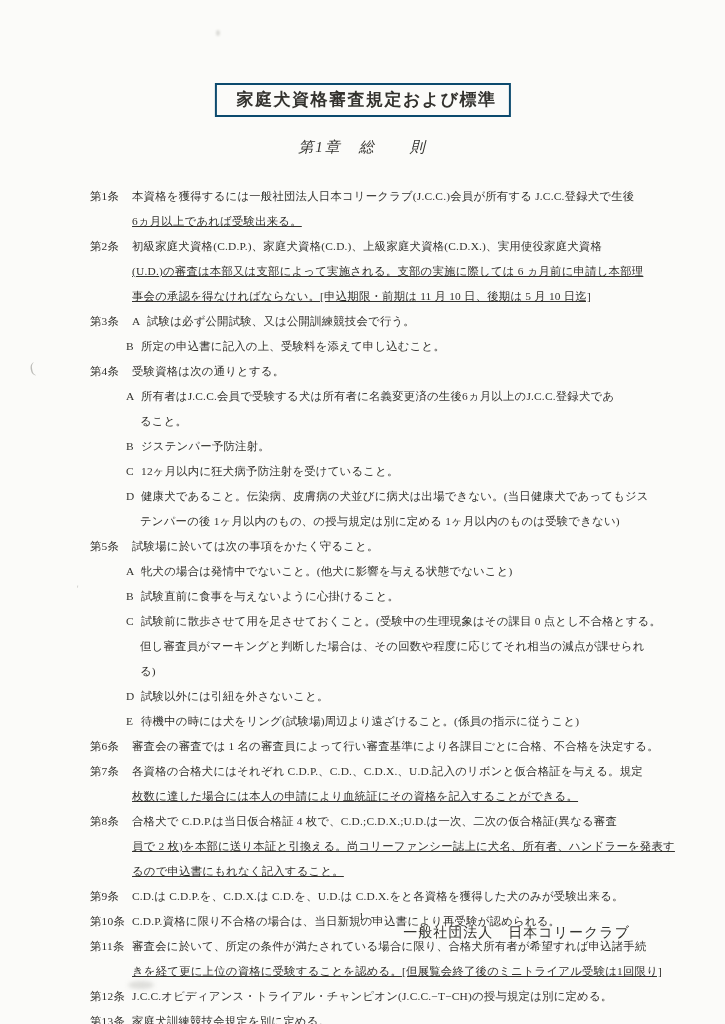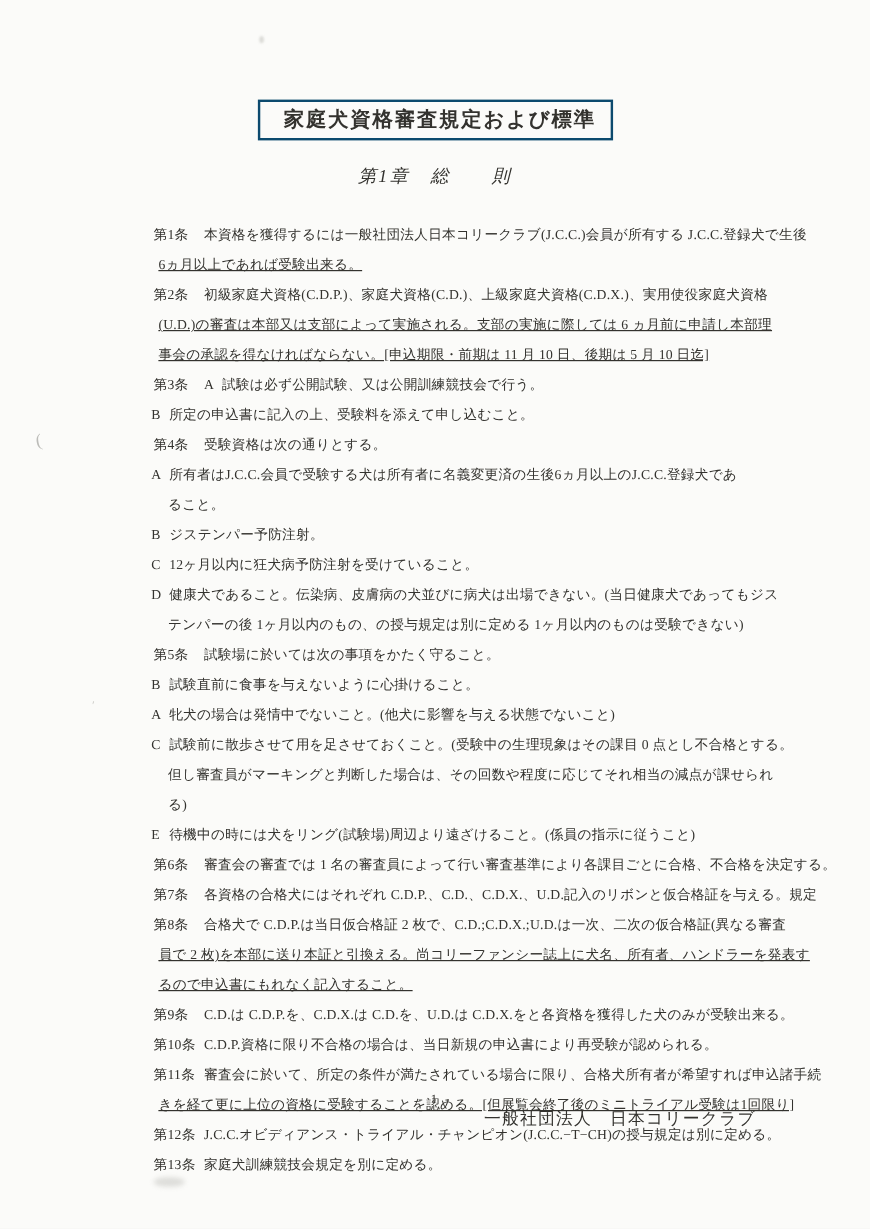--- a/index.html
+++ b/index.html
@@ -33,21 +33,21 @@
   .doc-body{
     position:absolute;top:184px;left:0;width:100%;
     font-size:11.4px;
   }
   .line{
     line-height:25px;height:25px;
     white-space:nowrap;
     padding-left:132px;
     letter-spacing:0.2px;
   }
-  .line.ind0{padding-left:90px;margin-left:38px;}
+  .line.ind0{padding-left:90px;}
   .line.ind1{padding-left:132px;text-decoration:underline;}
   .line.ind2{padding-left:126px;}
   .line.ind3{padding-left:140px;}
   .lbl{display:inline-block;width:42px;}
   .ltr{display:inline-block;width:15px;}
   .pageno{
     position:absolute;top:911px;left:0;width:100%;
     text-align:center;font-size:10.5px;letter-spacing:2px;
   }
   .footer-org{
@@ -83,29 +83,31 @@
       <div class="line ind0"><span class="lbl">第3条</span><span class="ltr">A</span><span>試験は必ず公開試験、又は公開訓練競技会で行う。</span></div>
       <div class="line ind2"><span class="ltr">B</span><span>所定の申込書に記入の上、受験料を添えて申し込むこと。</span></div>
       <div class="line ind0"><span class="lbl">第4条</span><span>受験資格は次の通りとする。</span></div>
       <div class="line ind2"><span class="ltr">A</span><span>所有者はJ.C.C.会員で受験する犬は所有者に名義変更済の生後6ヵ月以上のJ.C.C.登録犬であ</span></div>
       <div class="line ind3"><span>ること。</span></div>
       <div class="line ind2"><span class="ltr">B</span><span>ジステンパー予防注射。</span></div>
       <div class="line ind2"><span class="ltr">C</span><span>12ヶ月以内に狂犬病予防注射を受けていること。</span></div>
       <div class="line ind2"><span class="ltr">D</span><span>健康犬であること。伝染病、皮膚病の犬並びに病犬は出場できない。(当日健康犬であってもジス</span></div>
       <div class="line ind3"><span>テンパーの後 1ヶ月以内のもの、の授与規定は別に定める 1ヶ月以内のものは受験できない)</span></div>
       <div class="line ind0"><span class="lbl">第5条</span><span>試験場に於いては次の事項をかたく守ること。</span></div>
+      <div class="line ind2"><span class="ltr">A</span><span>牝犬の場合は発情中でないこと。(他犬に影響を与える状態でないこと)</span></div>
       <div class="line ind2"><span class="ltr">B</span><span>試験直前に食事を与えないように心掛けること。</span></div>
-      <div class="line ind2"><span class="ltr">A</span><span>牝犬の場合は発情中でないこと。(他犬に影響を与える状態でないこと)</span></div>
       <div class="line ind2"><span class="ltr">C</span><span>試験前に散歩させて用を足させておくこと。(受験中の生理現象はその課目 0 点とし不合格とする。</span></div>
       <div class="line ind3"><span>但し審査員がマーキングと判断した場合は、その回数や程度に応じてそれ相当の減点が課せられ</span></div>
       <div class="line ind3"><span>る)</span></div>
+      <div class="line ind2"><span class="ltr">D</span><span>試験以外には引紐を外さないこと。</span></div>
       <div class="line ind2"><span class="ltr">E</span><span>待機中の時には犬をリング(試験場)周辺より遠ざけること。(係員の指示に従うこと)</span></div>
       <div class="line ind0"><span class="lbl">第6条</span><span>審査会の審査では 1 名の審査員によって行い審査基準により各課目ごとに合格、不合格を決定する。</span></div>
       <div class="line ind0"><span class="lbl">第7条</span><span>各資格の合格犬にはそれぞれ C.D.P.、C.D.、C.D.X.、U.D.記入のリボンと仮合格証を与える。規定</span></div>
-      <div class="line ind0"><span class="lbl">第8条</span><span>合格犬で C.D.P.は当日仮合格証 2 枚で、C.D.;C.D.X.;U.D.は一次、二次の仮合格証(異なる審査</span></div>
+      <div class="line ind1"><span>枚数に達した場合には本人の申請により血統証にその資格を記入することができる。</span></div>
+      <div class="line ind0"><span class="lbl">第8条</span><span>合格犬で C.D.P.は当日仮合格証 4 枚で、C.D.;C.D.X.;U.D.は一次、二次の仮合格証(異なる審査</span></div>
       <div class="line ind1"><span>員で 2 枚)を本部に送り本証と引換える。尚コリーファンシー誌上に犬名、所有者、ハンドラーを発表す</span></div>
       <div class="line ind1"><span>るので申込書にもれなく記入すること。</span></div>
       <div class="line ind0"><span class="lbl">第9条</span><span>C.D.は C.D.P.を、C.D.X.は C.D.を、U.D.は C.D.X.をと各資格を獲得した犬のみが受験出来る。</span></div>
       <div class="line ind0"><span class="lbl">第10条</span><span>C.D.P.資格に限り不合格の場合は、当日新規の申込書により再受験が認められる。</span></div>
       <div class="line ind0"><span class="lbl">第11条</span><span>審査会に於いて、所定の条件が満たされている場合に限り、合格犬所有者が希望すれば申込諸手続</span></div>
       <div class="line ind1"><span>きを経て更に上位の資格に受験することを認める。[但展覧会終了後のミニトライアル受験は1回限り]</span></div>
       <div class="line ind0"><span class="lbl">第12条</span><span>J.C.C.オビディアンス・トライアル・チャンピオン(J.C.C.−T−CH)の授与規定は別に定める。</span></div>
       <div class="line ind0"><span class="lbl">第13条</span><span>家庭犬訓練競技会規定を別に定める。</span></div>
     </div>
 

